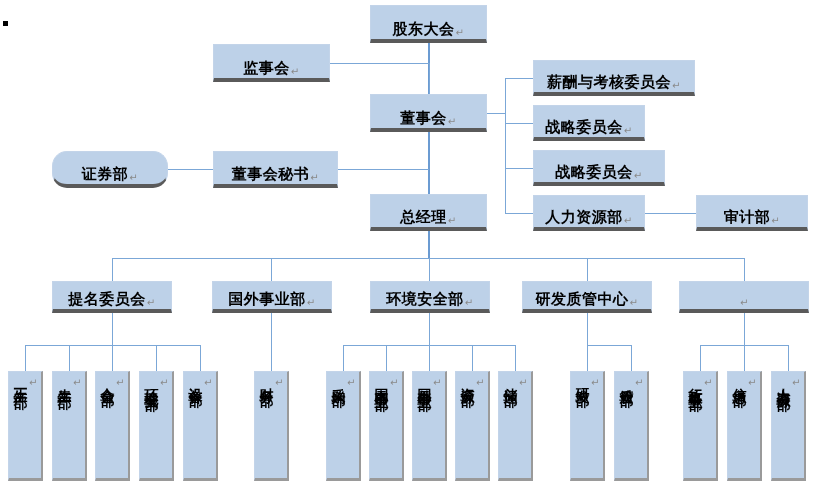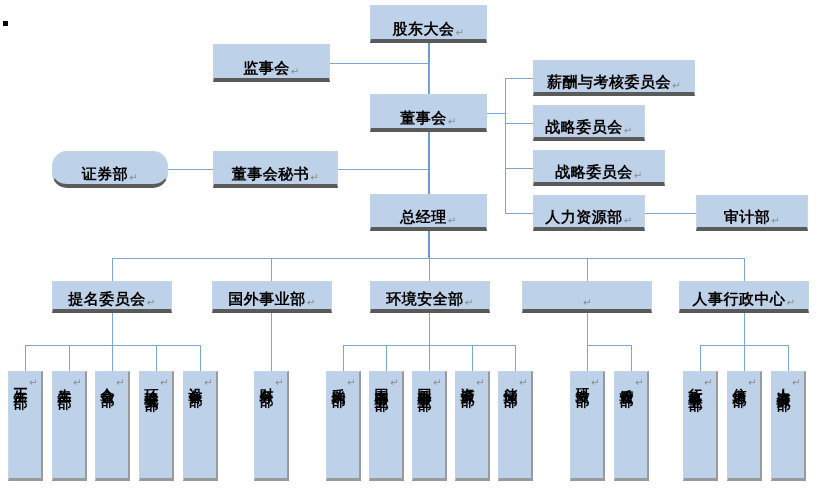--- a/index.html
+++ b/index.html
@@ -213,25 +213,25 @@
     <span class="lbl">国外事业部</span>
       <span class="pilcrow">↵</span>
   </div>
 
   <div class="box h-box" style="left:370px; top:281px; width:120px; height:32px;">
     <span class="lbl">环境安全部</span>
       <span class="pilcrow">↵</span>
   </div>
 
   <div class="box h-box" style="left:522px; top:281px; width:130px; height:32px;">
+    <span class="lbl">研发质管中心</span>
       <span class="pilcrow">↵</span>
   </div>
 
   <div class="box h-box" style="left:679px; top:281px; width:130px; height:32px;">
-    <span class="lbl">人事行政中心</span>
       <span class="pilcrow">↵</span>
   </div>
 
   <div class="box v-box" style="left:8px; top:371px; width:35px; height:110px;">
     <span class="lbl">生产一部</span>
       <span class="pilcrow">↵</span>
   </div>
 
   <div class="box v-box" style="left:52px; top:371px; width:35px; height:110px;">
     <span class="lbl">生产二部</span>

